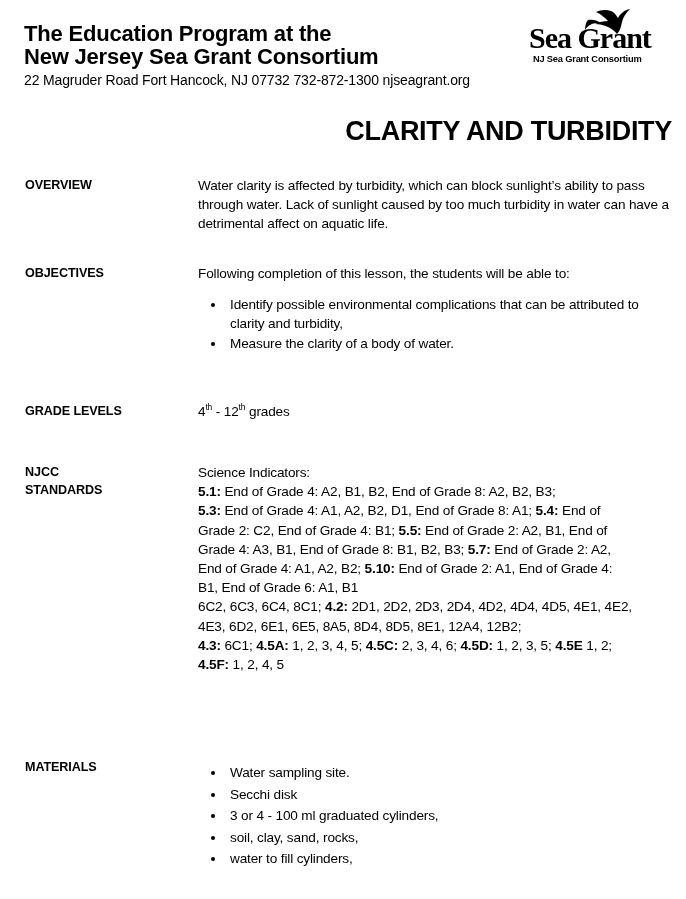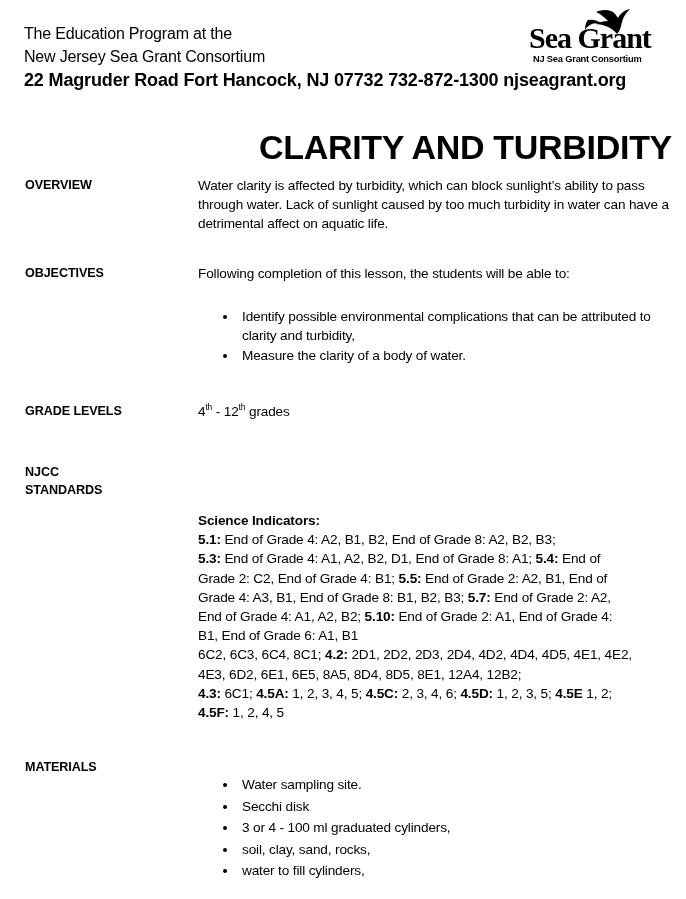--- a/index.html
+++ b/index.html
@@ -17,51 +17,51 @@
   }
 
   
   #letterhead {
     position: absolute;
     left: 24px;
     top: 22px;
     width: 500px;
   }
   .lh-line {
-    font-size: 16px;
-    font-weight: normal;
+    font-size: 22px;
+    font-weight: bold;
     letter-spacing: -0.2px;
     line-height: 23px;
     white-space: nowrap;
   }
   .lh-addr {
-    font-size: 18px;
-    font-weight: bold;
+    font-size: 14px;
+    font-weight: normal;
     line-height: 19px;
     letter-spacing: -0.15px;
     white-space: nowrap;
     margin-top: 3px;
   }
 
   
   #logo {
     position: absolute;
     right: 24px;
     top: 8px;
     width: 136px;
     height: 62px;
   }
   #logo svg { display: block; }
 
   
   #doc-title {
     position: absolute;
     right: 14px;
-    top: 128px;
-    font-size: 34px;
+    top: 116px;
+    font-size: 27px;
     font-weight: bold;
     letter-spacing: -0.3px;
     white-space: nowrap;
   }
 
   
   .row {
     position: absolute;
     left: 0;
     width: 686px;
@@ -91,21 +91,21 @@
 
   sup {
     font-size: 0.62em;
     vertical-align: super;
     line-height: 0;
   }
 
   
   ul.bullets {
     list-style: none;
-    margin: 16px;
+    margin: 4px;
     padding: 0;
   }
   ul.bullets li {
     position: relative;
     padding-left: 28px;
     margin: 0;
     line-height: 19.2px;
   }
   ul.bullets li .bullet-dot {
     position: absolute;
@@ -173,21 +173,21 @@
     <p class="para"><span>4</span><sup>th</sup><span> - 12</span><sup>th</sup><span> grades</span></p>
   </div>
 </div>
 
 <div class="row" style="top:463px;">
   <div class="row-label">
     <div>NJCC</div>
     <div>STANDARDS</div>
   </div>
   <div class="row-body">
-    <p class="para" style="font-weight:bold;margin-top:48px;">Science Indicators:</p>
+    <p class="para" style="font-weight:normal;">Science Indicators:</p>
     <div id="science-lines">
         <p class="para"><b>5.1:</b><span> End of Grade 4: A2, B1, B2, End of Grade 8: A2, B2, B3;</span></p>
         <p class="para"><b>5.3:</b><span> End of Grade 4: A1, A2, B2, D1, End of Grade 8: A1; </span><b>5.4:</b><span> End of</span></p>
         <p class="para"><span>Grade 2: C2, End of Grade 4: B1; </span><b>5.5:</b><span> End of Grade 2: A2, B1, End of</span></p>
         <p class="para"><span>Grade 4: A3, B1, End of Grade 8: B1, B2, B3; </span><b>5.7:</b><span> End of Grade 2: A2,</span></p>
         <p class="para"><span>End of Grade 4: A1, A2, B2; </span><b>5.10:</b><span> End of Grade 2: A1, End of Grade 4:</span></p>
         <p class="para"><span>B1, End of Grade 6: A1, B1</span></p>
       </div>
     <div id="math-lines">
         <p class="para"><span>6C2, 6C3, 6C4, 8C1; </span><b>4.2:</b><span> 2D1, 2D2, 2D3, 2D4, 4D2, 4D4, 4D5, 4E1, 4E2,</span></p>

